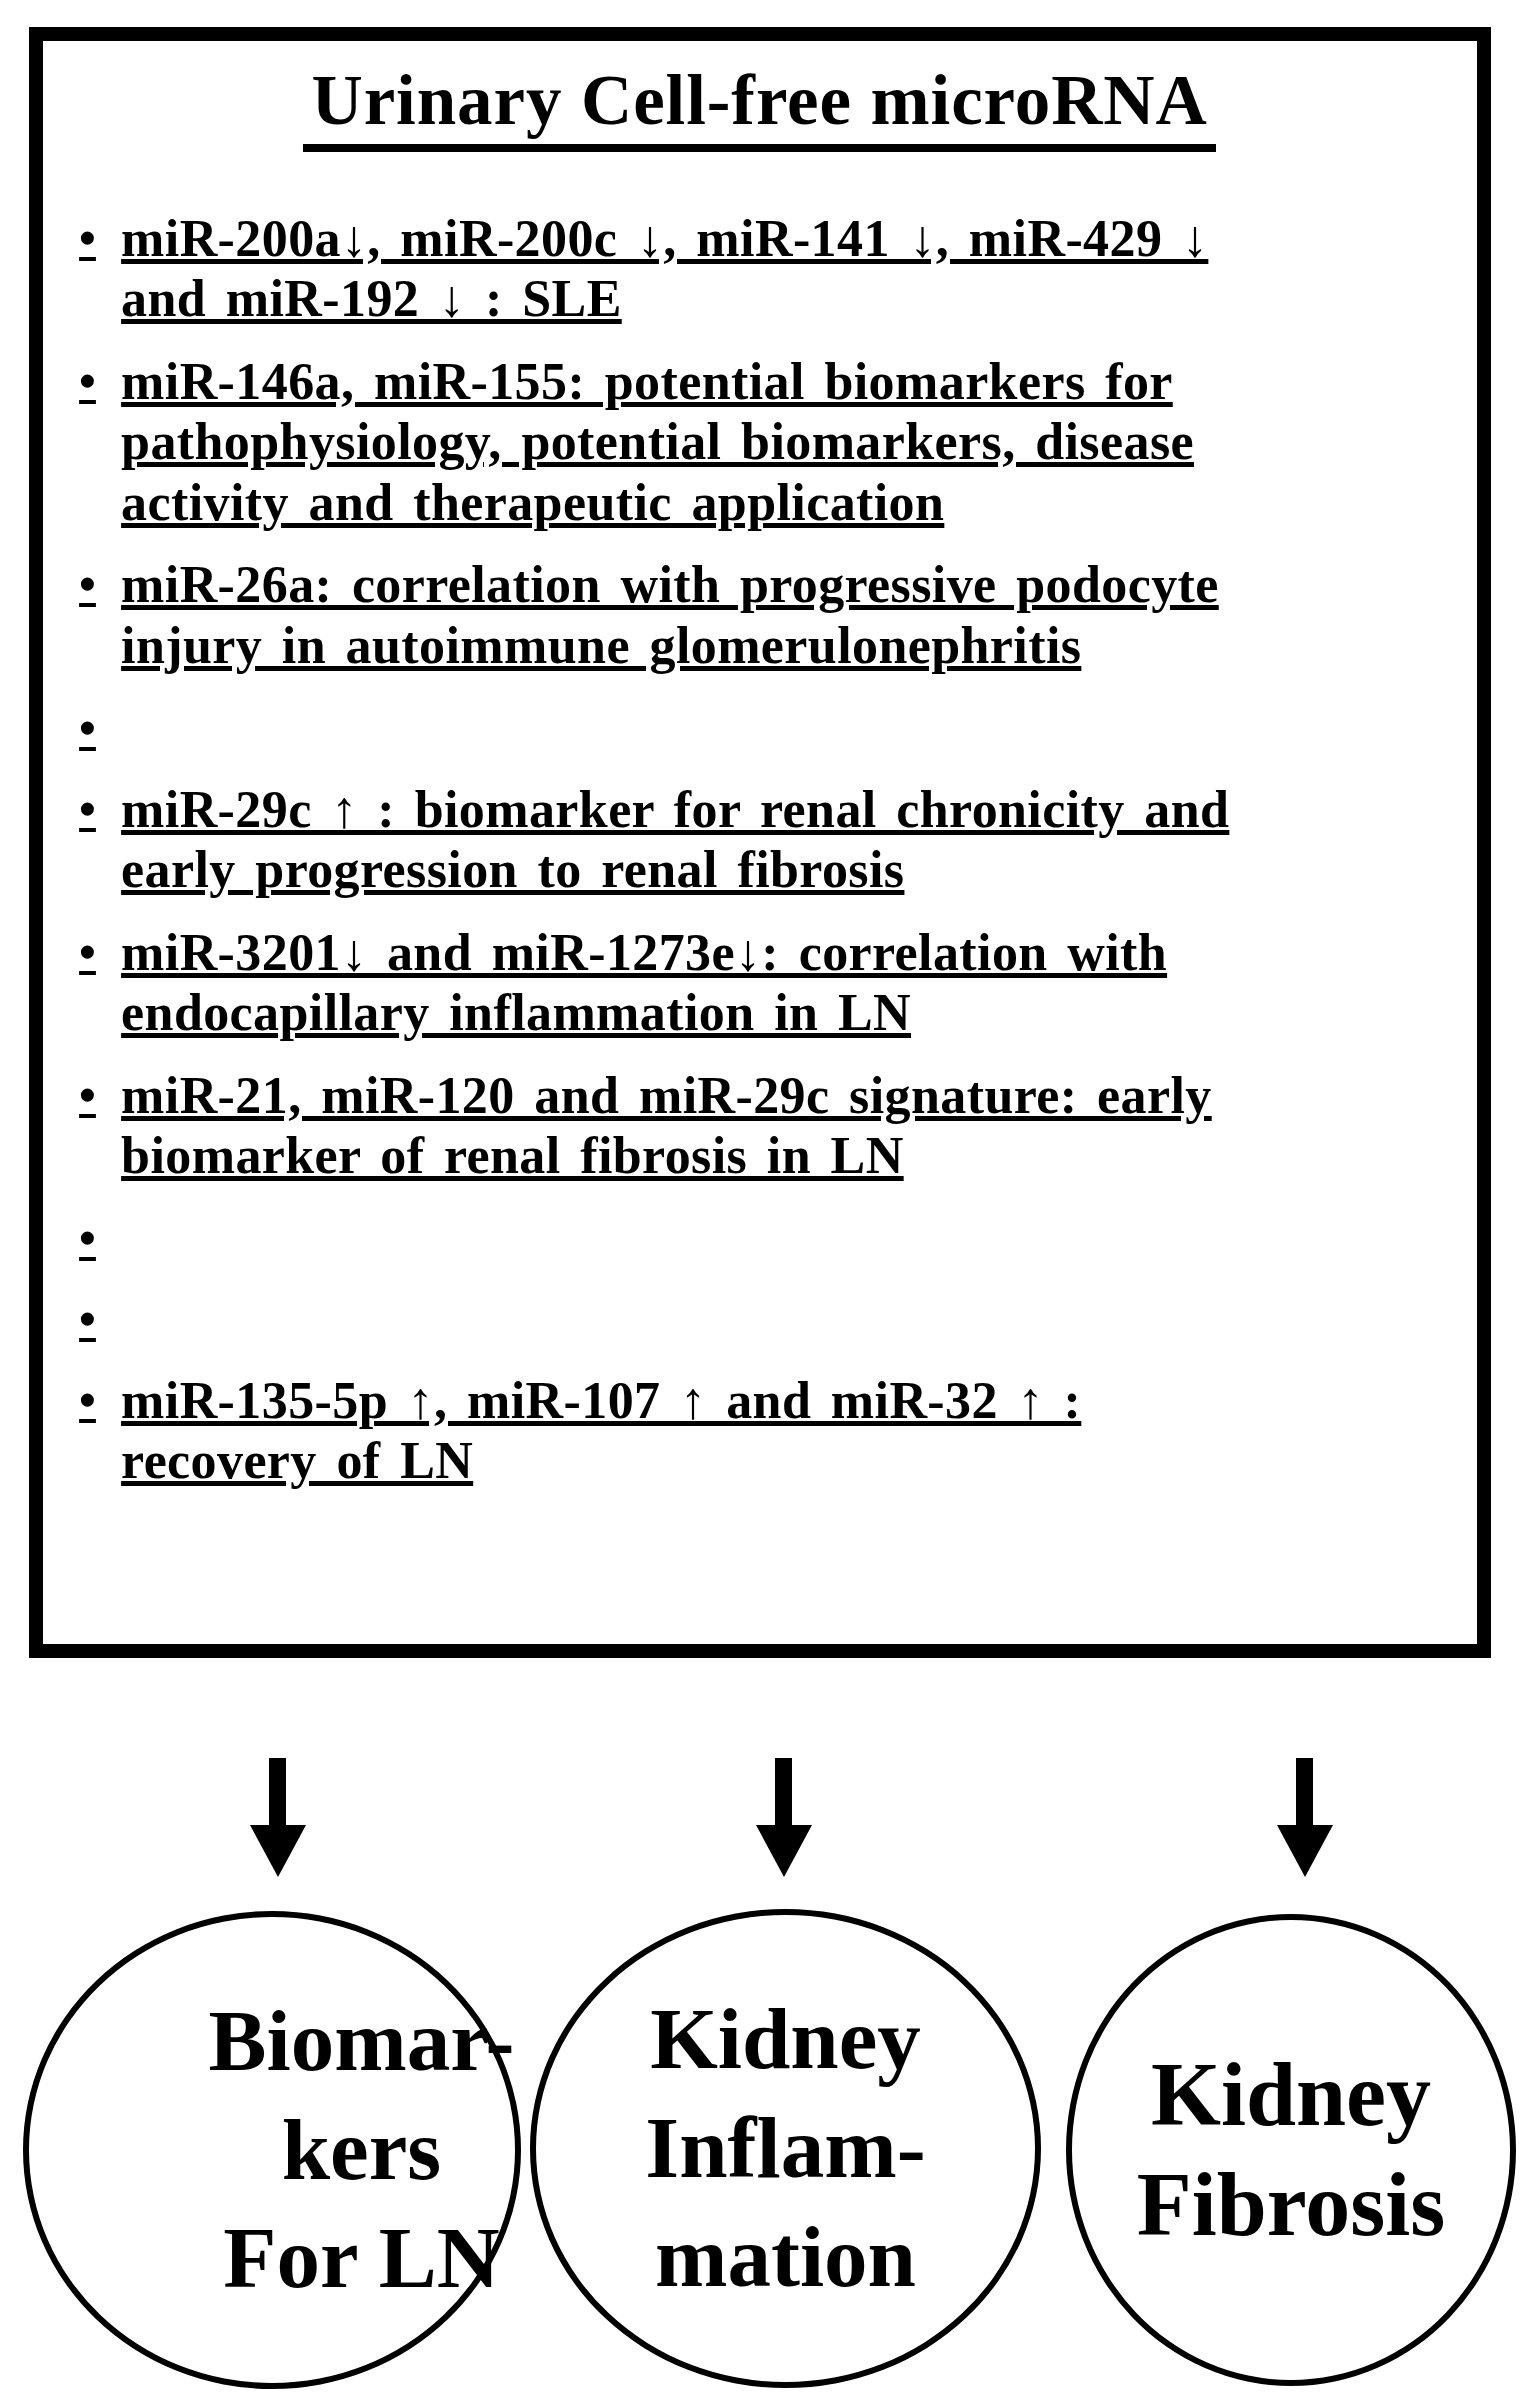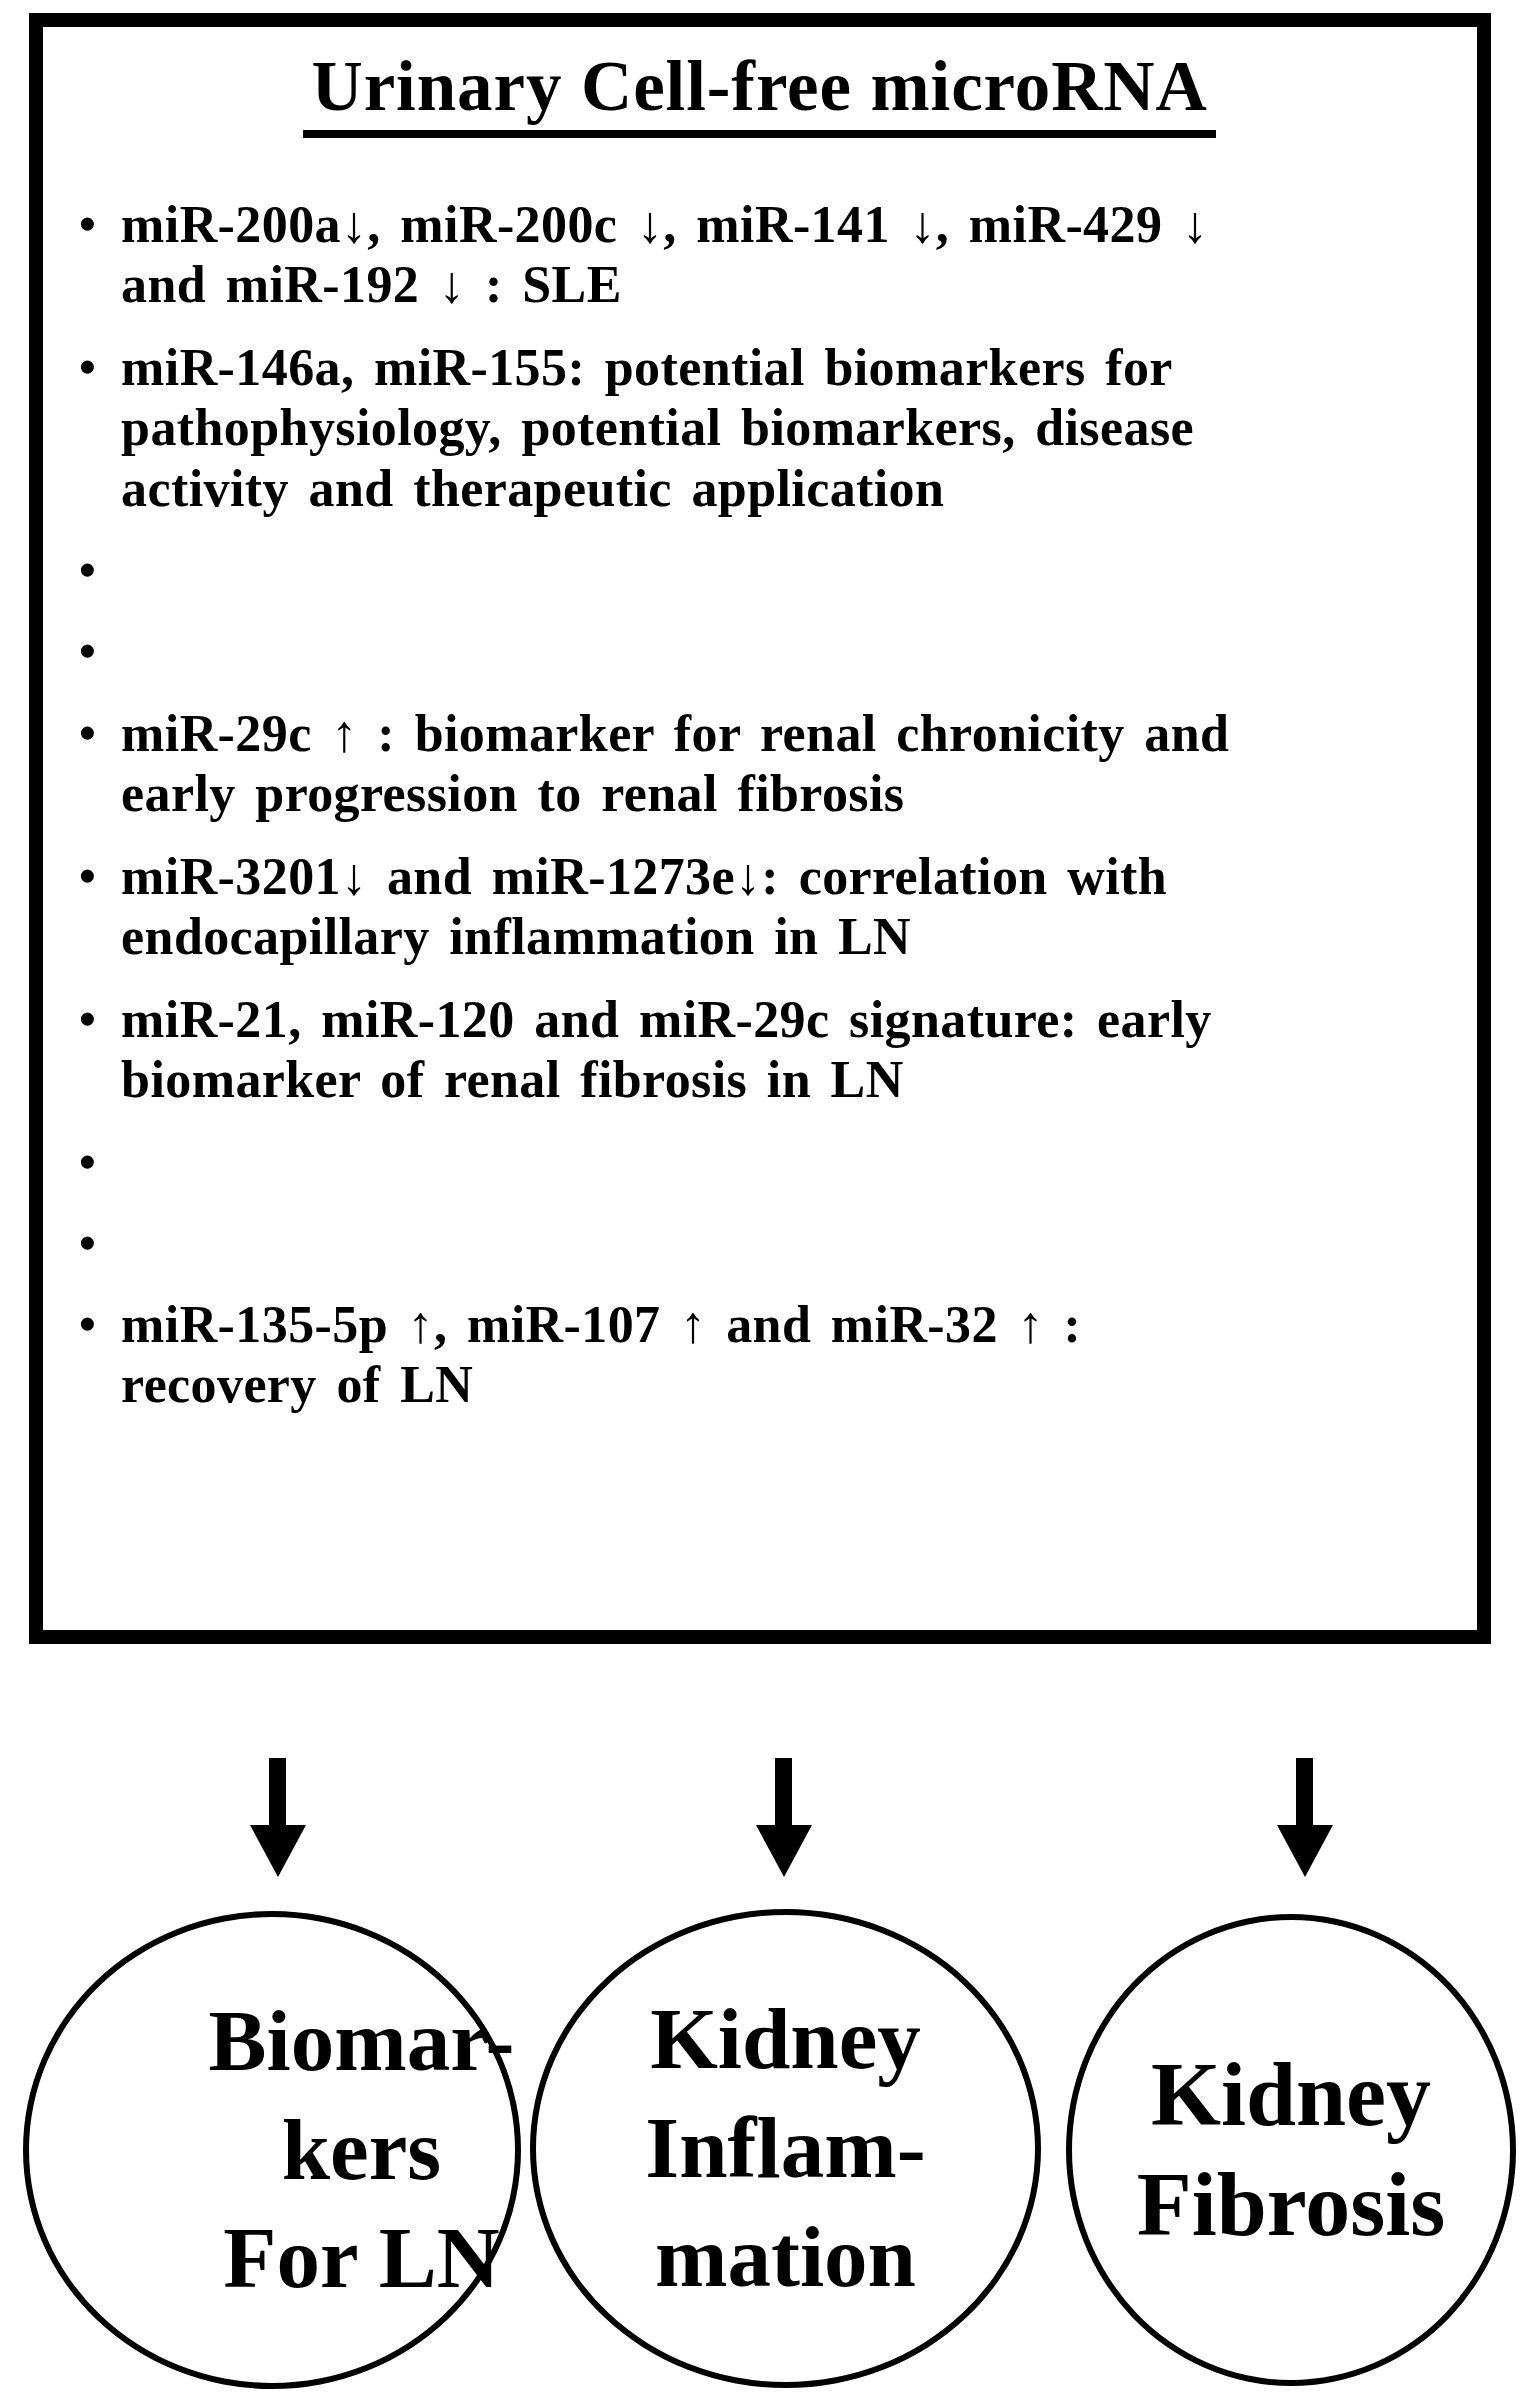--- a/index.html
+++ b/index.html
@@ -13,26 +13,27 @@
     height: 2401px;
     overflow: hidden;
     font-family: "Liberation Serif", "DejaVu Serif", serif;
     color: #000;
   }
 
   
   .mirna-box {
     position: absolute;
     left: 28.6px;
-    top: 13px;
+    top: 27px;
     width: 1462px;
     height: 1631px;
     border: 14px solid #000;
     box-sizing: border-box;
     background: #fff;
+    text-decoration: underline;
   }
   .title-wrap {
     text-align: center;
     margin-top: 21px;
   }
   .box-title {
     display: inline-block;
     font-size: 71px;
     font-weight: bold;
     line-height: 1.08;
@@ -135,20 +136,22 @@
 and miR-192 ↓ : SLE</div>
     </li>
     <li class="bullet">
       <span class="dot">•</span>
       <div class="btext">miR-146a, miR-155: potential biomarkers for
 pathophysiology, potential biomarkers, disease
 activity and therapeutic application</div>
     </li>
     <li class="bullet">
       <span class="dot">•</span>
+      <div class="btext">miR-26a: correlation with progressive podocyte
+injury in autoimmune glomerulonephritis</div>
     </li>
     <li class="bullet">
       <span class="dot">•</span>
     </li>
     <li class="bullet">
       <span class="dot">•</span>
       <div class="btext">miR-29c ↑ : biomarker for renal chronicity and
 early progression to renal fibrosis</div>
     </li>
     <li class="bullet">

